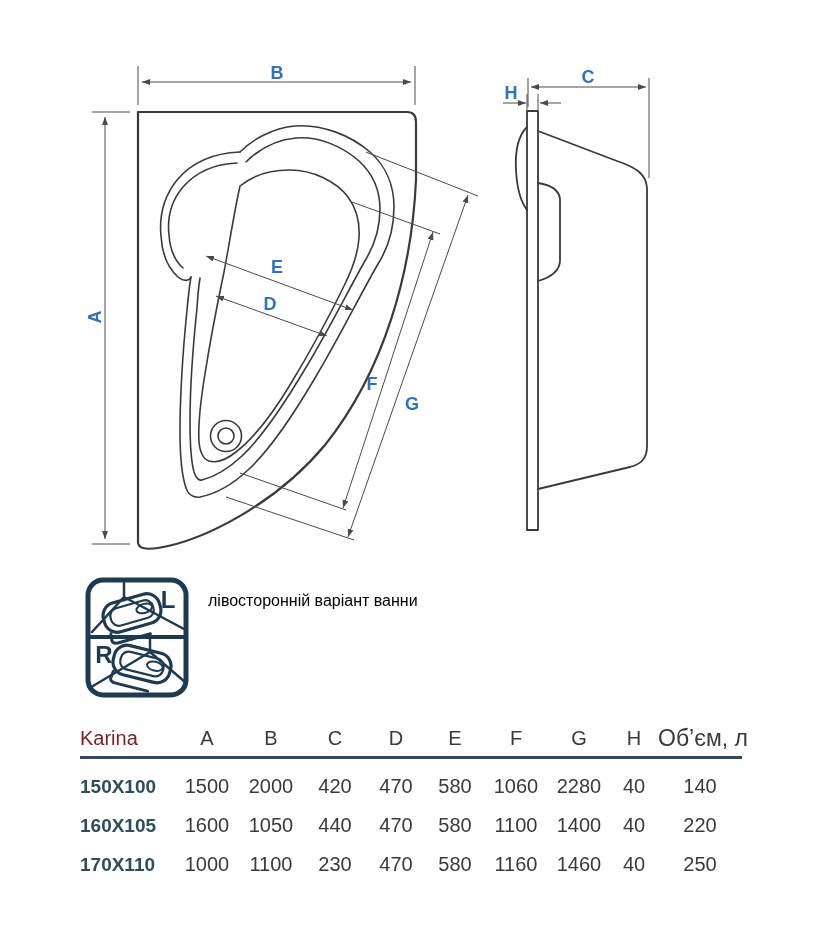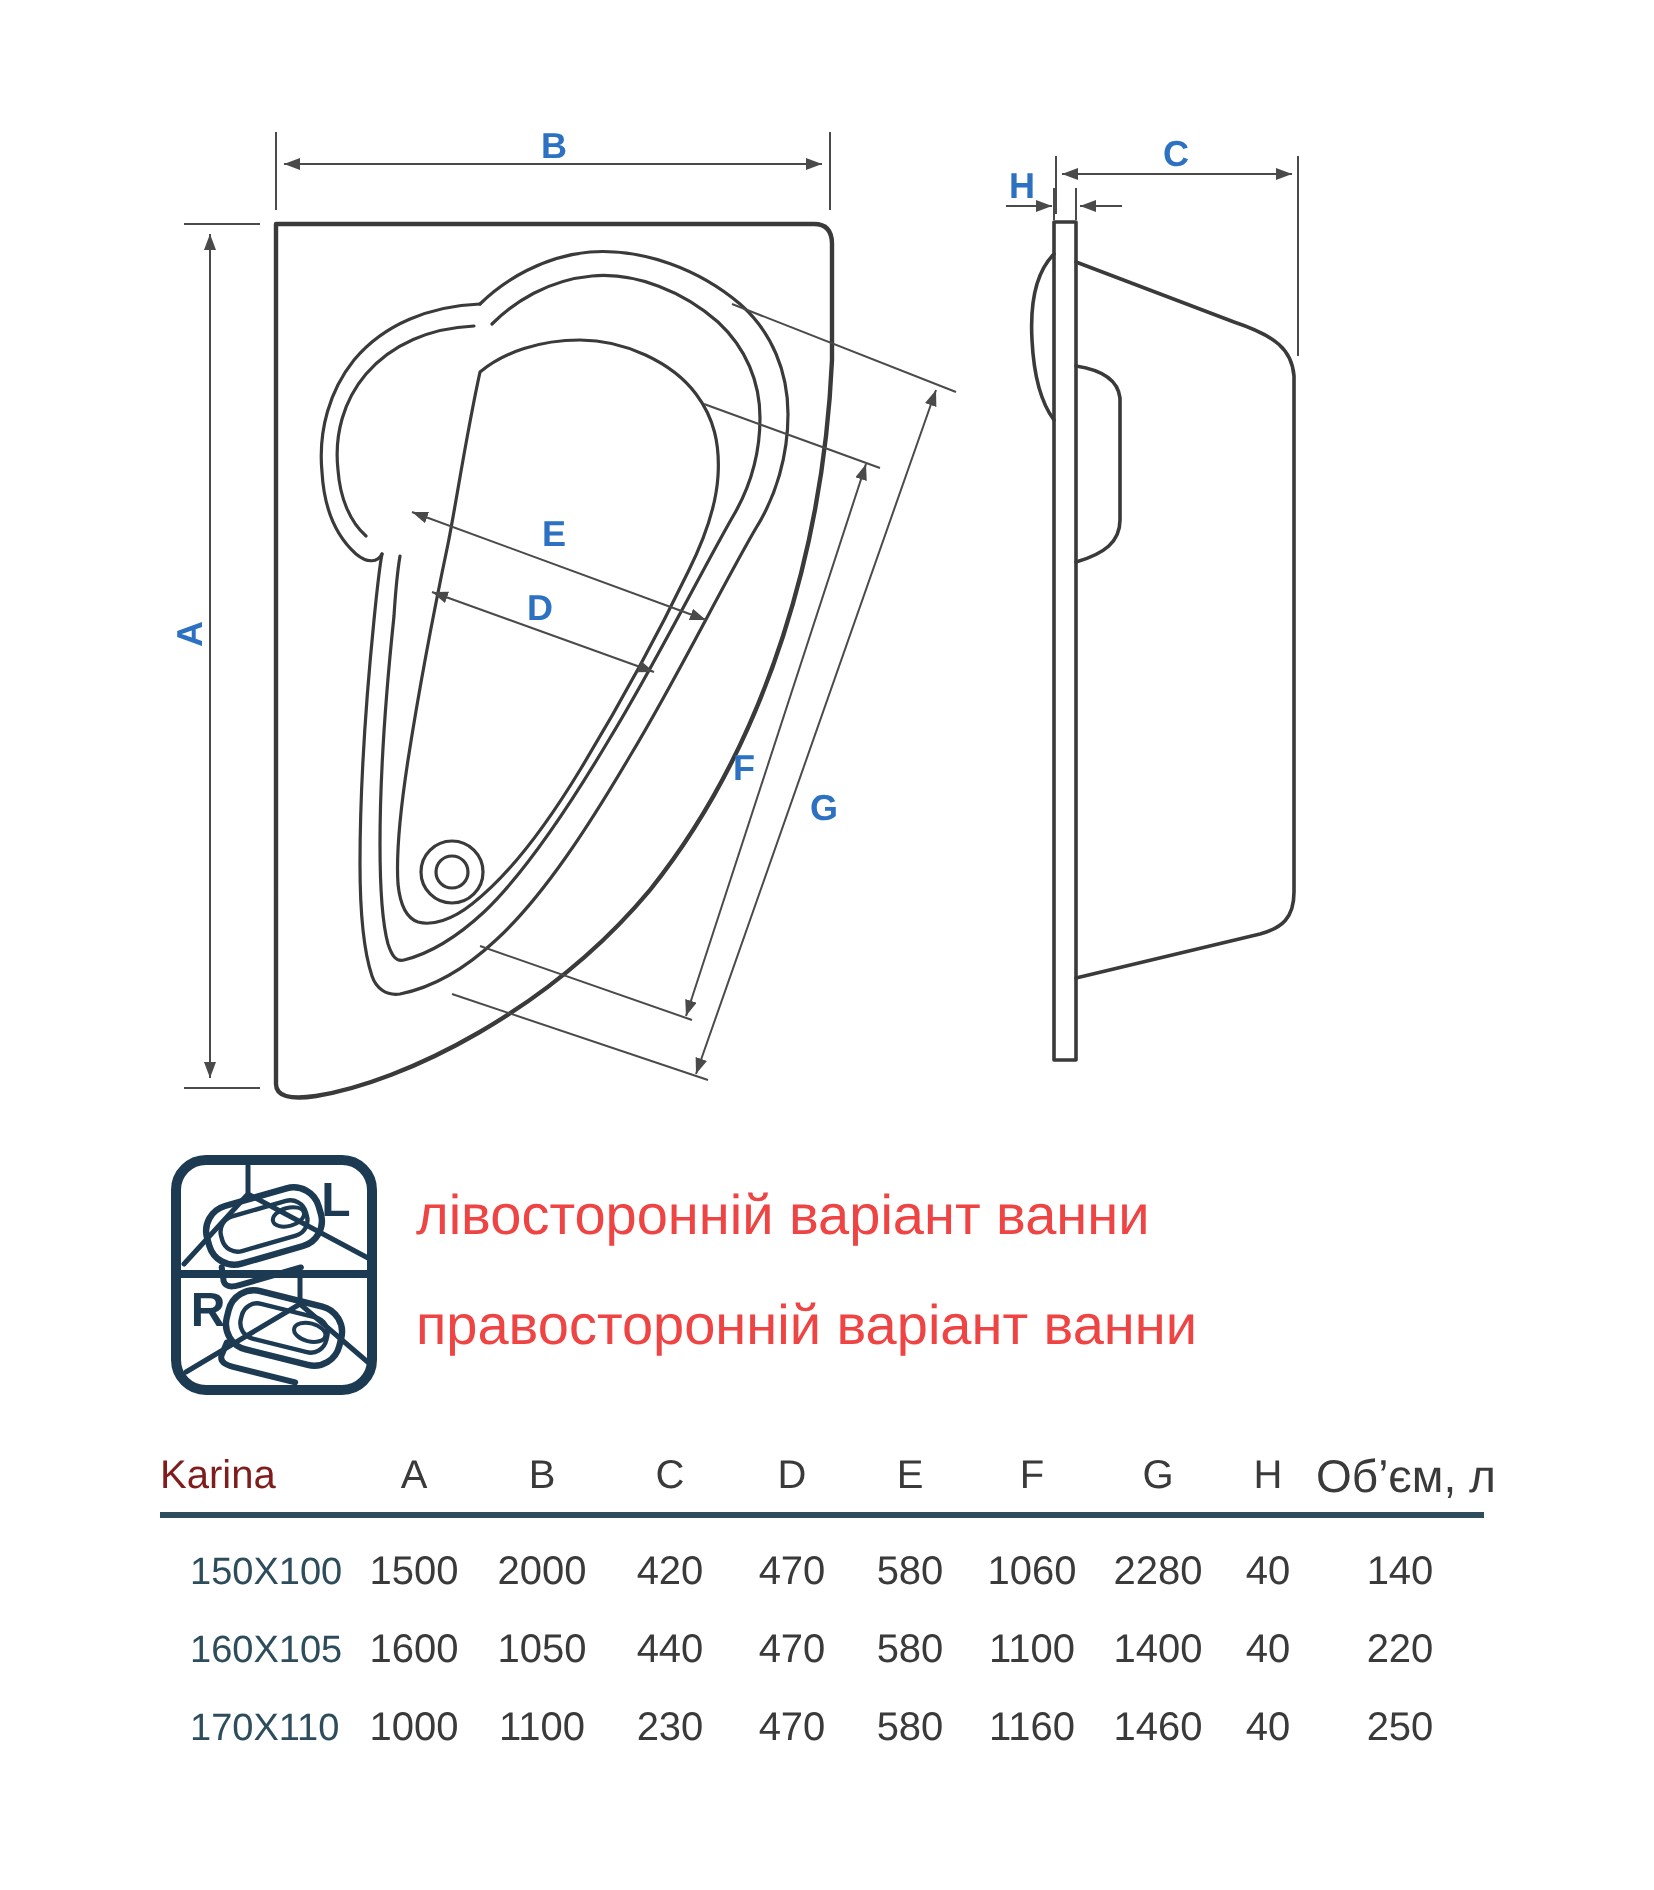--- a/index.html
+++ b/index.html
@@ -2,35 +2,35 @@
 <html><head>
 <meta charset="utf-8">
 <style>
   html,body{margin:0;padding:0;background:#fff;}
   #page{position:relative;width:827px;height:945px;background:#ffffff;overflow:hidden;
         font-family:"Liberation Sans", sans-serif;}
   svg text{font-family:"Liberation Sans", sans-serif;}
   .dimlabel{fill:#2d71c2;font-weight:bold;font-size:18px;}
   .iconletter{fill:#1c3a52;font-weight:bold;font-size:24px;}
   
-  .legend-item{position:absolute;left:208px;font-size:28px;color:#ef4444;white-space:nowrap;text-align:center;}
+  .legend-item{position:absolute;left:208px;font-size:16px;color:#000000;white-space:nowrap;text-align:center;}
   
   #spec-table{position:absolute;left:80px;top:720px;width:662px;font-size:20px;color:#3a3a3a;}
   .trow{display:grid;grid-template-columns:96px 62px 66px 62px 60px 58px 64px 62px 48px 84px;
         align-items:center;}
   .trow .c{text-align:center;}
   .trow .l{text-align:left;}
   .thead{height:36px;}
   .thead .hletter{font-size:20px;color:#3a3a3a;}
   .thead .name{color:#7f1d1d;font-size:20px;}
   .thead .vol{font-size:23px;white-space:nowrap;text-align:center;}
   .rule{border:none;border-top:3px solid #2e4d5c;margin:0;}
   .tbody{padding-top:8px;}
   .drow{height:39px;}
-  .size{color:#2e4d5c;font-weight:normal;font-size:19px;margin-left:15px;}
+  .size{color:#2e4d5c;font-weight:bold;font-size:19px;}
 </style>
 </head>
 <body>
 
 <div id="page">
 
   <svg width="827" height="710" viewBox="0 0 827 710">
     <defs>
       <marker id="arE" markerWidth="9" markerHeight="7" refX="8" refY="3" orient="auto" markerUnits="userSpaceOnUse">
         <path d="M0,0 L8,3 L0,6 Z" fill="#4a4a4a"></path>
@@ -155,21 +155,20 @@
           <path d="M-26,14 L-27,21 Q-27,25 -20,25 L12,25" stroke-width="3"></path>
         </g>
       </g>
     </g>
     <text class="iconletter" x="168" y="608" text-anchor="middle">L</text>
     <text class="iconletter" x="104" y="663" text-anchor="middle">R</text>
   </svg>
 
   
   <div class="legend-item" style="top:592px;">лівосторонній варіант ванни</div>
-  <div class="legend-item" style="top:647px;">правосторонній варіант ванни</div>
 
   
   <div id="spec-table">
     <div class="trow thead">
       <div class="l name">Karina</div>
       <div class="c hletter">A</div>
       <div class="c hletter">B</div>
       <div class="c hletter">C</div>
       <div class="c hletter">D</div>
       <div class="c hletter">E</div>

